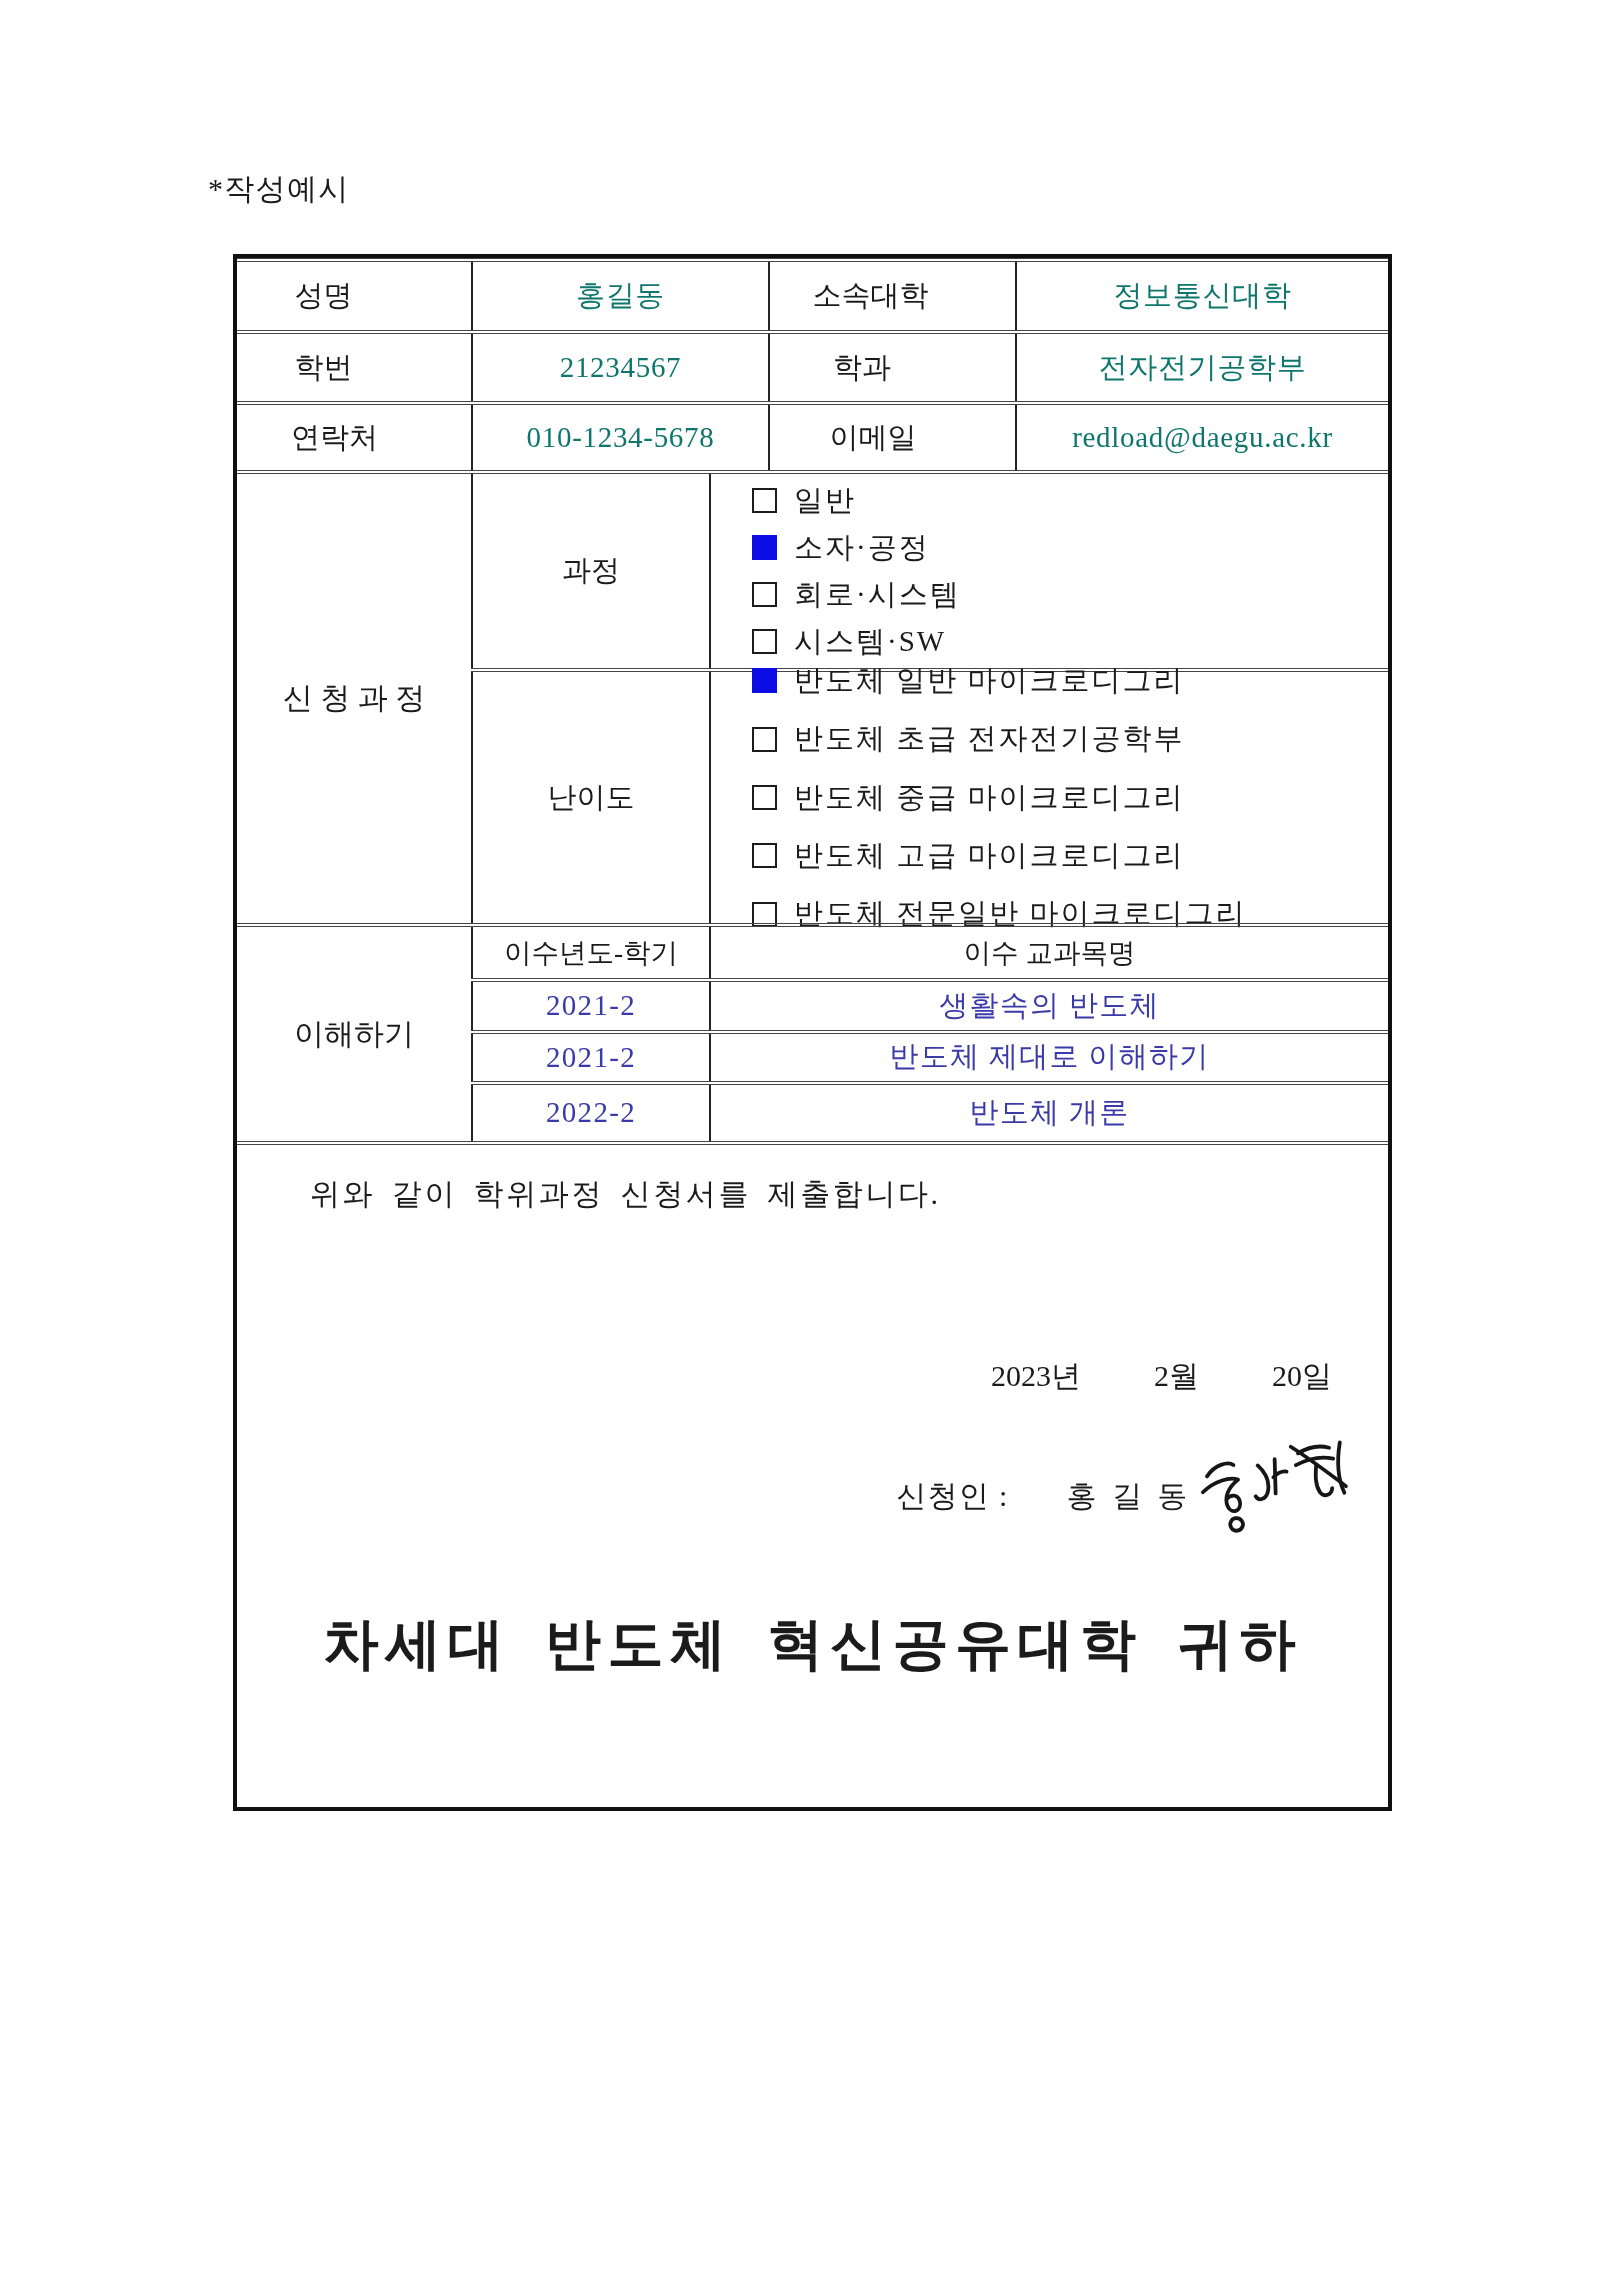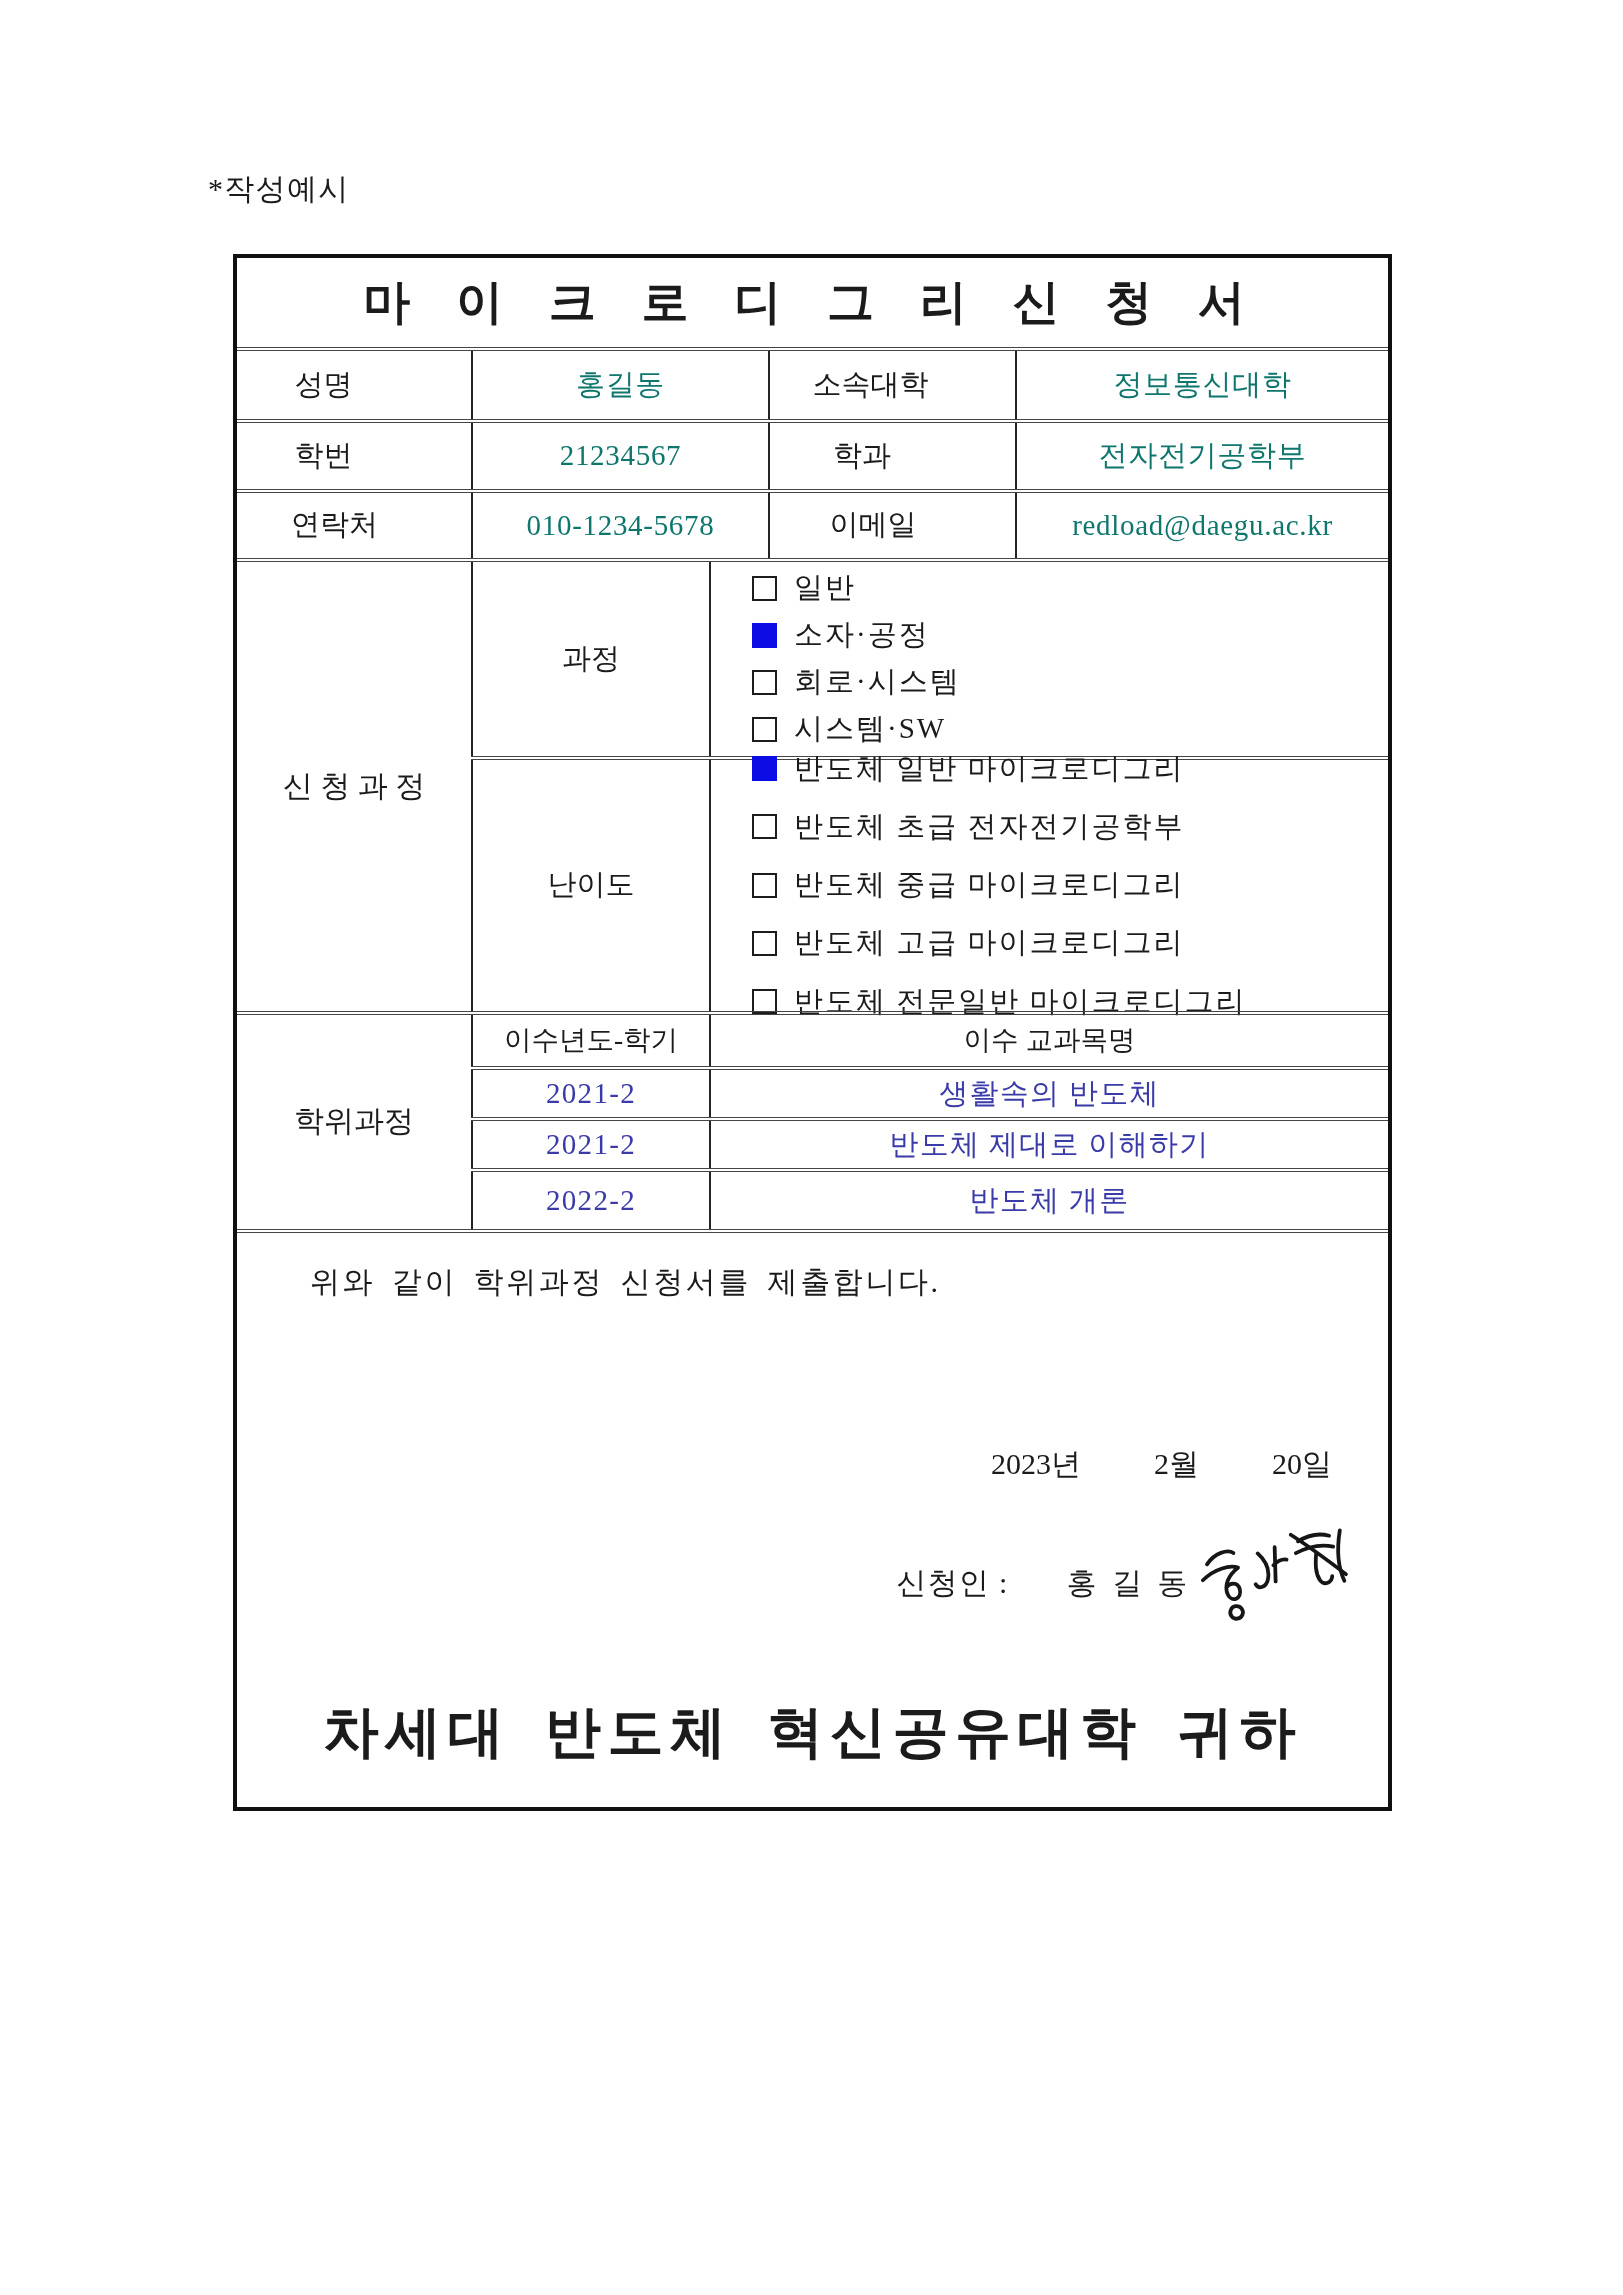--- a/index.html
+++ b/index.html
@@ -68,23 +68,20 @@
 </style>
 </head>
 <body>
 
 <div class="page">
 
   <div class="note">*작성예시</div>
 
   <div class="form-table">
 
-    <div class="row title-row">
-      <span class="form-title">마 이 크 로 디 그 리 신 청 서</span>
-    </div>
 
     <div class="info-row info-r1 hsep">
       <div class="cell">
           <span class="lab jl w2">성명</span>
         </div>
       <div class="cell bl">
           <span class="val">홍길동</span>
         </div>
       <div class="cell bl">
           <span class="lab jl w4">소속대학</span>
@@ -170,21 +167,21 @@
             <div class="opt">
               <span class="box"></span>
               <span class="opt-label">반도체 전문일반 마이크로디그리</span>
             </div>
           </div>
         </div>
       </div>
     </div>
 
     <div class="row comp-row hsep">
-      <div class="cell comp-label">학위과정</div>
+      <div class="cell comp-label">이해하기</div>
       <div class="comp-right">
         <div class="crow crow-h">
           <div class="cell bl chead">이수년도-학기</div>
           <div class="cell bl chead">이수 교과목명</div>
         </div>
         <div class="crow crow-1 hsep">
           <div class="cell bl">
               <span class="cterm">2021-2</span>
             </div>
           <div class="cell bl">

